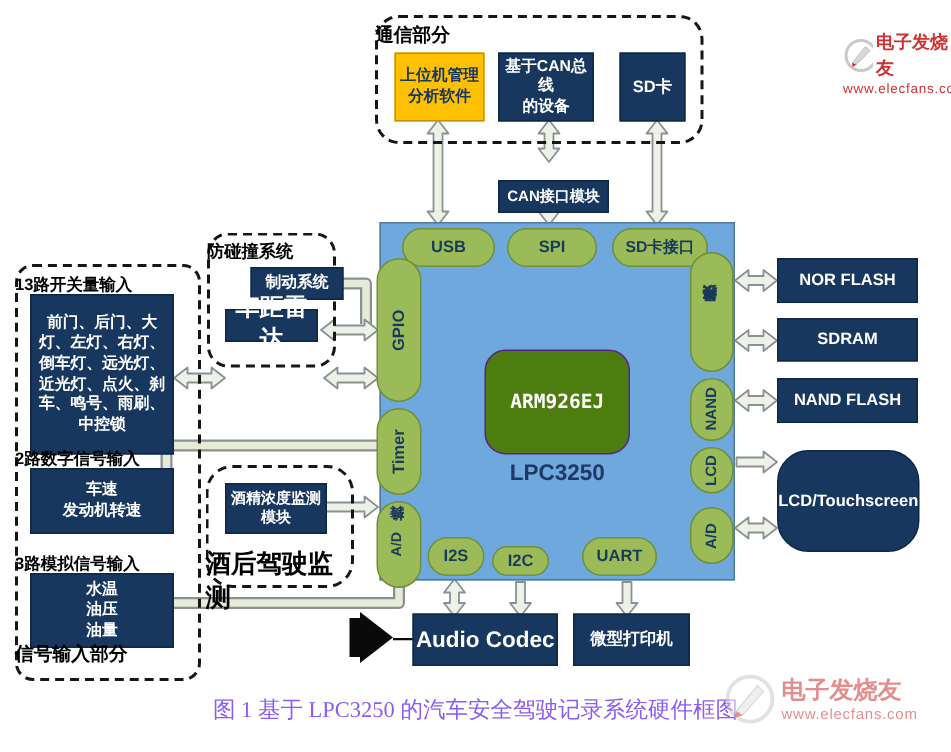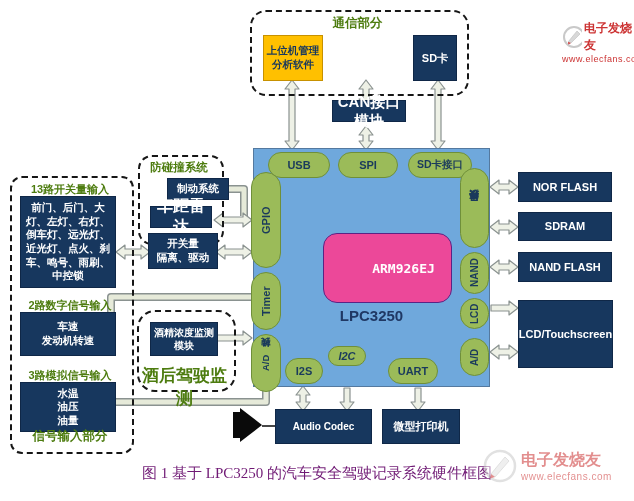--- a/index.html
+++ b/index.html
@@ -1,40 +1,40 @@
 <!DOCTYPE html>
 <html><head>
 <meta charset="utf-8">
 <style>
   html,body{margin:0;padding:0;background:#fff;}
   #canvas{position:relative;width:634px;height:501px;background:#fff;overflow:hidden;
           font-family:"Liberation Sans","DejaVu Sans",sans-serif;}
   svg#wires{position:absolute;left:0;top:0;z-index:1;}
   .dashed{position:absolute;border:2px dashed #161616;background:transparent;z-index:2;}
-  .seclabel{position:absolute;font-weight:bold;color:#4d7c0f;text-align:center;z-index:3;}
+  .seclabel{position:absolute;font-weight:bold;color:#000000;z-index:3;}
   .box{position:absolute;display:flex;align-items:center;justify-content:center;text-align:center;
        white-space:pre-line;font-weight:bold;line-height:1.3;z-index:3;box-sizing:border-box;}
   .navy{background:#17375e;color:#ffffff;border:1px solid #0f2747;}
   .orange{background:#ffc000;color:#17375e;border:1px solid #c79100;}
   #chip{position:absolute;left:253px;top:148px;width:235px;height:237px;background:#6fa8dc;
         border:1.5px solid #54799f;z-index:2;}
-  #core{position:absolute;left:69px;top:84px;width:95px;height:68px;background:#ec4899;
+  #core{position:absolute;left:69px;top:84px;width:95px;height:68px;background:#4d7c0f;
         border:1px solid #5b2384;border-radius:14px;color:#fff;display:flex;align-items:center;
-        justify-content:center;font-weight:bold;font-size:13px;font-family:"DejaVu Sans Mono",monospace;padding-left:32px;}
+        justify-content:center;font-weight:bold;font-size:13px;font-family:"DejaVu Sans Mono",monospace;}
   #chipname{position:absolute;left:0;top:158px;width:100%;text-align:center;color:#1f3864;
         font-weight:bold;font-size:15px;}
   .port{position:absolute;background:#9bbb59;border:1.5px solid #6f8f3a;border-radius:999px;
         display:flex;align-items:center;justify-content:center;font-weight:bold;font-size:11px;
         color:#1a3a5c;z-index:3;box-sizing:border-box;}
   .vtext{writing-mode:vertical-rl;transform:rotate(180deg);}
   .wm{position:absolute;z-index:6;color:#cc3333;}
   .wm .brand{font-weight:bold;}
   .wm .url{font-size:9px;letter-spacing:0.5px;}
   #caption{position:absolute;left:0;top:464px;width:634px;text-align:center;font-size:15px;
-        color:#701a75;z-index:4;font-family:"Liberation Serif","DejaVu Serif",serif;}
+        color:#8b5cf6;z-index:4;font-family:"Liberation Serif","DejaVu Serif",serif;}
 </style>
 </head>
 <body>
 
 <div id="canvas">
 
   <svg id="wires" width="634" height="501">
       <path d="M208,189 L244,189 L244,216" fill="none" stroke="#8a9290" stroke-width="8" stroke-linejoin="round"></path>
       <path d="M208,189 L244,189 L244,216" fill="none" stroke="#e6ead9" stroke-width="5" stroke-linejoin="round"></path>
       <path d="M111,318 L111,297 L252,297" fill="none" stroke="#8a9290" stroke-width="8" stroke-linejoin="round"></path>
@@ -61,76 +61,76 @@
         <rect x="233" y="412" width="7" height="26" fill="#0a0a0a"></rect>
         <polygon points="240,408 240,442 262,425" fill="#0a0a0a"></polygon>
         <line x1="262" y1="426" x2="277" y2="426" stroke="#0a0a0a" stroke-width="1.5"></line>
       </g>
     </svg>
 
   <div class="dashed" style="left:250px;top:10px;width:215px;height:82px;border-radius:16px;"></div>
   <div class="seclabel" style="left:250px;top:15px;width:215px;font-size:12.5px;">通信部分</div>
   <div class="box orange" style="left:263px;top:35px;width:60px;height:46px;font-size:10.5px;">上位机管理
 分析软件</div>
+  <div class="box navy" style="left:332px;top:35px;width:64px;height:46px;font-size:10.5px;">基于CAN总线
+的设备</div>
   <div class="box navy" style="left:413px;top:35px;width:44px;height:46px;font-size:11px;">SD卡</div>
-  <div class="box navy" style="left:332px;top:100px;width:74px;height:22px;font-size:15px;">CAN接口模块</div>
+  <div class="box navy" style="left:332px;top:120px;width:74px;height:22px;font-size:10px;">CAN接口模块</div>
 
   <div id="chip">
     <div id="core">ARM926EJ</div>
     <div id="chipname">LPC3250</div>
   </div>
 
   <div class="port" style="left:268px;top:152px;width:62px;height:26px;">USB</div>
   <div class="port" style="left:338px;top:152px;width:60px;height:26px;">SPI</div>
   <div class="port" style="left:408px;top:152px;width:64px;height:26px;font-size:10.5px;">SD卡接口</div>
 
   <div class="port vtext" style="left:251px;top:172px;width:30px;height:96px;">GPIO</div>
   <div class="port vtext" style="left:251px;top:272px;width:30px;height:58px;">Timer</div>
   <div class="port vtext" style="left:251px;top:334px;width:30px;height:58px;font-size:9.5px;">A/D转换</div>
 
   <div class="port vtext" style="left:460px;top:168px;width:29px;height:80px;font-size:9.5px;">外存模块接口</div>
   <div class="port vtext" style="left:460px;top:252px;width:29px;height:42px;font-size:10px;">NAND</div>
   <div class="port vtext" style="left:460px;top:298px;width:29px;height:31px;font-size:10px;">LCD</div>
   <div class="port vtext" style="left:460px;top:338px;width:29px;height:38px;font-size:10px;">A/D</div>
 
   <div class="port" style="left:285px;top:358px;width:38px;height:26px;">I2S</div>
-  <div class="port" style="left:328px;top:346px;width:38px;height:20px;font-style:italic;">I2C</div>
+  <div class="port" style="left:328px;top:364px;width:38px;height:20px;">I2C</div>
   <div class="port" style="left:388px;top:358px;width:50px;height:26px;text-align:center;">UART</div>
 
   <div class="dashed" style="left:138px;top:155px;width:82px;height:86px;border-radius:14px;"></div>
   <div class="seclabel" style="left:138px;top:160px;width:82px;font-size:11.5px;">防碰撞系统</div>
   <div class="box navy" style="left:150px;top:178px;width:62px;height:22px;font-size:10.5px;margin-left:17px;">制动系统</div>
   <div class="box navy" style="left:150px;top:206px;width:62px;height:22px;font-size:16px;">车距雷达</div>
 
-  <div class="box navy" style="left:148px;top:233px;width:70px;height:36px;font-size:10.5px;">开关量
-隔离、驱动</div>
 
   <div class="dashed" style="left:137px;top:310px;width:95px;height:78px;border-radius:18px;"></div>
   <div class="box navy" style="left:150px;top:322px;width:68px;height:34px;font-size:10px;">酒精浓度监测
 模块</div>
   <div class="seclabel" style="left:137px;top:364px;width:95px;font-size:17px;">酒后驾驶监测</div>
 
   <div class="dashed" style="left:10px;top:176px;width:120px;height:274px;border-radius:12px;"></div>
   <div class="seclabel" style="left:10px;top:182px;width:120px;font-size:11px;">13路开关量输入</div>
-  <div class="box navy" style="left:20px;top:196px;width:96px;height:92px;font-size:10.5px;padding:3px;">前门、后门、大灯、左灯、右灯、倒车灯、远光灯、近光灯、点火、刹车、鸣号、雨刷、中控锁</div>
+  <div class="box navy" style="left:20px;top:196px;width:96px;height:107px;font-size:10.5px;padding:3px;">前门、后门、大灯、左灯、右灯、倒车灯、远光灯、近光灯、点火、刹车、鸣号、雨刷、中控锁</div>
   <div class="seclabel" style="left:10px;top:298px;width:120px;font-size:11px;">2路数字信号输入</div>
   <div class="box navy" style="left:20px;top:312px;width:96px;height:44px;font-size:10.5px;">车速
 发动机转速</div>
   <div class="seclabel" style="left:10px;top:368px;width:120px;font-size:11px;">3路模拟信号输入</div>
   <div class="box navy" style="left:20px;top:382px;width:96px;height:50px;font-size:10.5px;">水温
 油压
 油量</div>
   <div class="seclabel" style="left:10px;top:428px;width:120px;font-size:12.5px;">信号输入部分</div>
 
   <div class="box navy" style="left:518px;top:172px;width:94px;height:30px;font-size:11px;font-weight:600;">NOR FLASH</div>
   <div class="box navy" style="left:518px;top:212px;width:94px;height:29px;font-size:11px;font-weight:600;">SDRAM</div>
   <div class="box navy" style="left:518px;top:252px;width:94px;height:30px;font-size:11px;font-weight:600;">NAND FLASH</div>
-  <div class="box navy" style="left:518px;top:300px;width:95px;height:68px;font-size:11px;font-weight:600;">LCD/Touchscreen</div>
+  <div class="box navy" style="left:518px;top:300px;width:95px;height:68px;font-size:11px;font-weight:600;border-radius:21px;">LCD/Touchscreen</div>
 
-  <div class="box navy" style="left:275px;top:409px;width:97px;height:35px;font-size:10px;">Audio Codec</div>
+  <div class="box navy" style="left:275px;top:409px;width:97px;height:35px;font-size:15px;">Audio Codec</div>
   <div class="box navy" style="left:382px;top:409px;width:78px;height:35px;font-size:11px;">微型打印机</div>
 
   <div id="caption">图 1 基于 LPC3250 的汽车安全驾驶记录系统硬件框图</div>
 
   <div class="wm" style="left:562px;top:20px;width:72px;">
     <div style="display:flex;align-items:center;gap:2px;">
       <svg width="24" height="24">
         <circle cx="12" cy="12" r="10" fill="#ffffff" stroke="#c9c9c9" stroke-width="2"></circle>
         <polygon points="6,17 15,6 18,9 9,18" fill="#d8d8d8" stroke="#bdbdbd" stroke-width="0.6"></polygon>
         <polygon points="6,17 9,18 6.4,19.6" fill="#cc3333"></polygon>

